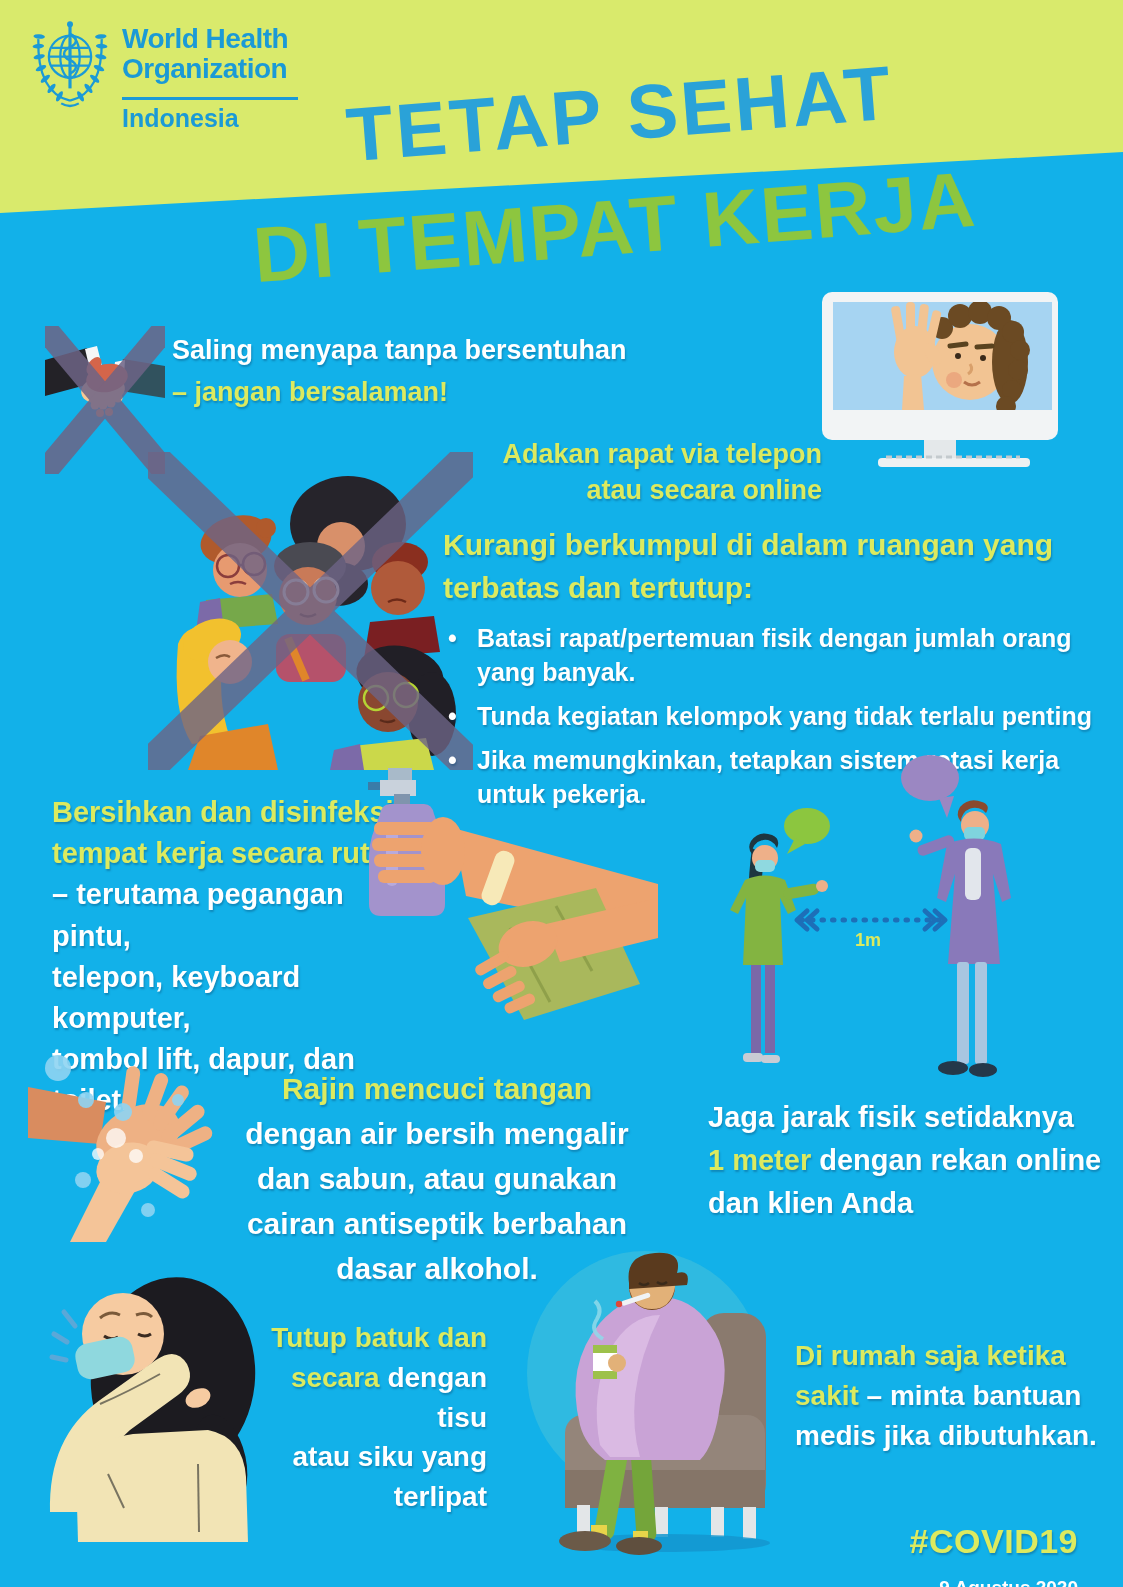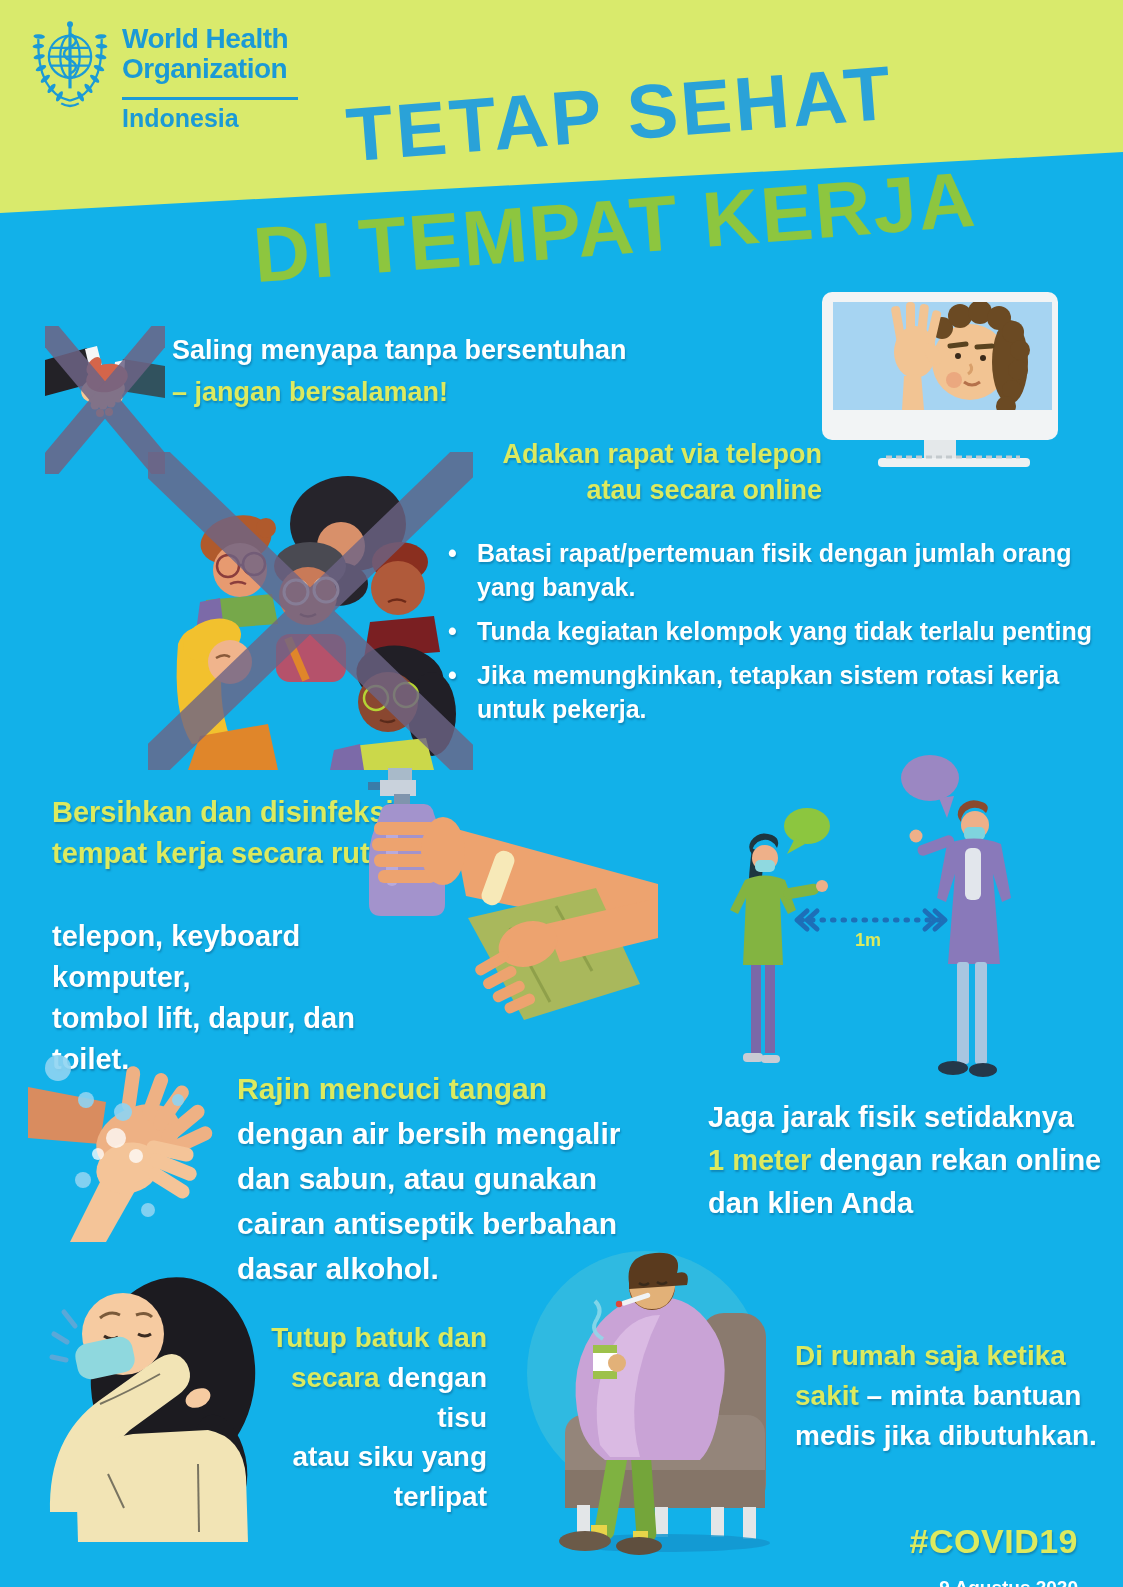--- a/index.html
+++ b/index.html
@@ -23,21 +23,21 @@
   .rich .run-a{color:var(--accent-text,#dcea5f);}
   .shadowed{text-shadow:1px 2px 2px rgba(10,60,100,.35);}
   .txt-greeting{left:172px;top:330px;width:500px;font-size:27px;line-height:1.55;}
   .txt-video{left:500px;top:437px;width:322px;font-size:27px;line-height:1.32;text-align:right;}
   .txt-gather{left:443px;top:524px;width:660px;}
   .gather-heading{font-size:30px;line-height:1.42;}
   ul.bullets{list-style:none;margin:12px 0 0 0;padding:0;font-size:25px;line-height:1.36;color:var(--white-text,#fff);}
   ul.bullets li{position:relative;padding-left:34px;margin-bottom:10px;}
   ul.bullets li::before{content:"\2022";position:absolute;left:5px;top:0;}
   .txt-disinfect{left:52px;top:792px;width:360px;font-size:29px;line-height:1.42;}
-  .txt-wash{left:237px;top:1066px;width:400px;font-size:30px;line-height:1.5;}
+  .txt-wash{left:237px;top:1066px;width:400px;font-size:30px;line-height:1.5;text-align:center;}
   .txt-distance{left:708px;top:1096px;width:410px;font-size:29px;line-height:1.48;}
   .txt-cough{left:250px;top:1318px;width:237px;font-size:28px;line-height:1.42;text-align:right;}
   .txt-home{left:795px;top:1320px;width:310px;font-size:28px;line-height:1.42;margin-top:16px;}
   .footer{left:800px;top:1498px;width:278px;text-align:right;}
   .hashtag{color:var(--accent-text,#dcea5f);font-size:34px;letter-spacing:0.5px;margin-top:24px;}
   .date{color:var(--white-text,#fff);font-size:19px;margin-top:16px;}
   svg text{font-family:"Liberation Sans",sans-serif;font-weight:bold;}
 </style>
 </head>
 <body>
@@ -199,28 +199,29 @@
     <path d="M232,268 q8,4 15,0" stroke="#5a2a1a" stroke-width="2.5" fill="none"></path>
     <polygon points="205,294 278,286 286,318 198,318" fill="#cbd84a"></polygon>
     <polygon points="186,298 212,292 216,318 182,318" fill="#7c6aa8"></polygon>
     <g fill="#6d6486" opacity="0.8">
       <rect x="-70" y="142" width="465" height="34" transform="rotate(44 162 159)"></rect>
       <rect x="-70" y="142" width="465" height="34" transform="rotate(-44 162 159)"></rect>
     </g>
   </svg>
 
   <div class="abs rich txt-gather">
+    <div class="gather-heading shadowed"><span class="run-a">Kurangi berkumpul di dalam ruangan yang</span><br><span class="run-a">terbatas dan tertutup:</span></div>
     <ul class="bullets shadowed">
         <li>Batasi rapat/pertemuan fisik dengan jumlah orang yang banyak.</li>
         <li>Tunda kegiatan kelompok yang tidak terlalu penting</li>
         <li>Jika memungkinkan, tetapkan sistem rotasi kerja untuk pekerja.</li>
       </ul>
   </div>
 
-  <div class="abs rich shadowed txt-disinfect"><span class="run-a">Bersihkan dan disinfeksi</span><br><span class="run-a">tempat kerja secara rutin</span><br><br><span class="run-w">telepon, keyboard komputer,</span><br><span class="run-w">tombol lift, dapur, dan toilet.</span></div>
+  <div class="abs rich shadowed txt-disinfect"><span class="run-a">Bersihkan dan disinfeksi</span><br><span class="run-a">tempat kerja secara rutin</span><br><span class="run-w">– terutama pegangan pintu,</span><br><span class="run-w">telepon, keyboard komputer,</span><br><span class="run-w">tombol lift, dapur, dan toilet.</span></div>
 
   <svg class="abs" style="left:328px;top:766px" width="330" height="274" viewBox="0 0 330 274">
     <rect x="60" y="2" width="24" height="14" fill="#a8bac9"></rect>
     <rect x="40" y="16" width="14" height="8" fill="#3a7ca8"></rect>
     <rect x="52" y="14" width="36" height="16" fill="#c9d2dc"></rect>
     <rect x="66" y="28" width="16" height="10" fill="#7f94ad"></rect>
     <path d="M52,38 h44 q8,0 10,10 l8,22 q3,10 3,20 v48 q0,12 -12,12 h-52 q-12,0 -12,-12 v-48 q0,-10 3,-20 l8,-22 q2,-10 10,-10 z" fill="#a393cc"></path>
     <rect x="58" y="58" width="12" height="62" rx="6" fill="#b8aadb"></rect>
     <polygon points="125,62 330,118 330,170 138,130" fill="#eda36f"></polygon>
     <g fill="#eda36f">

